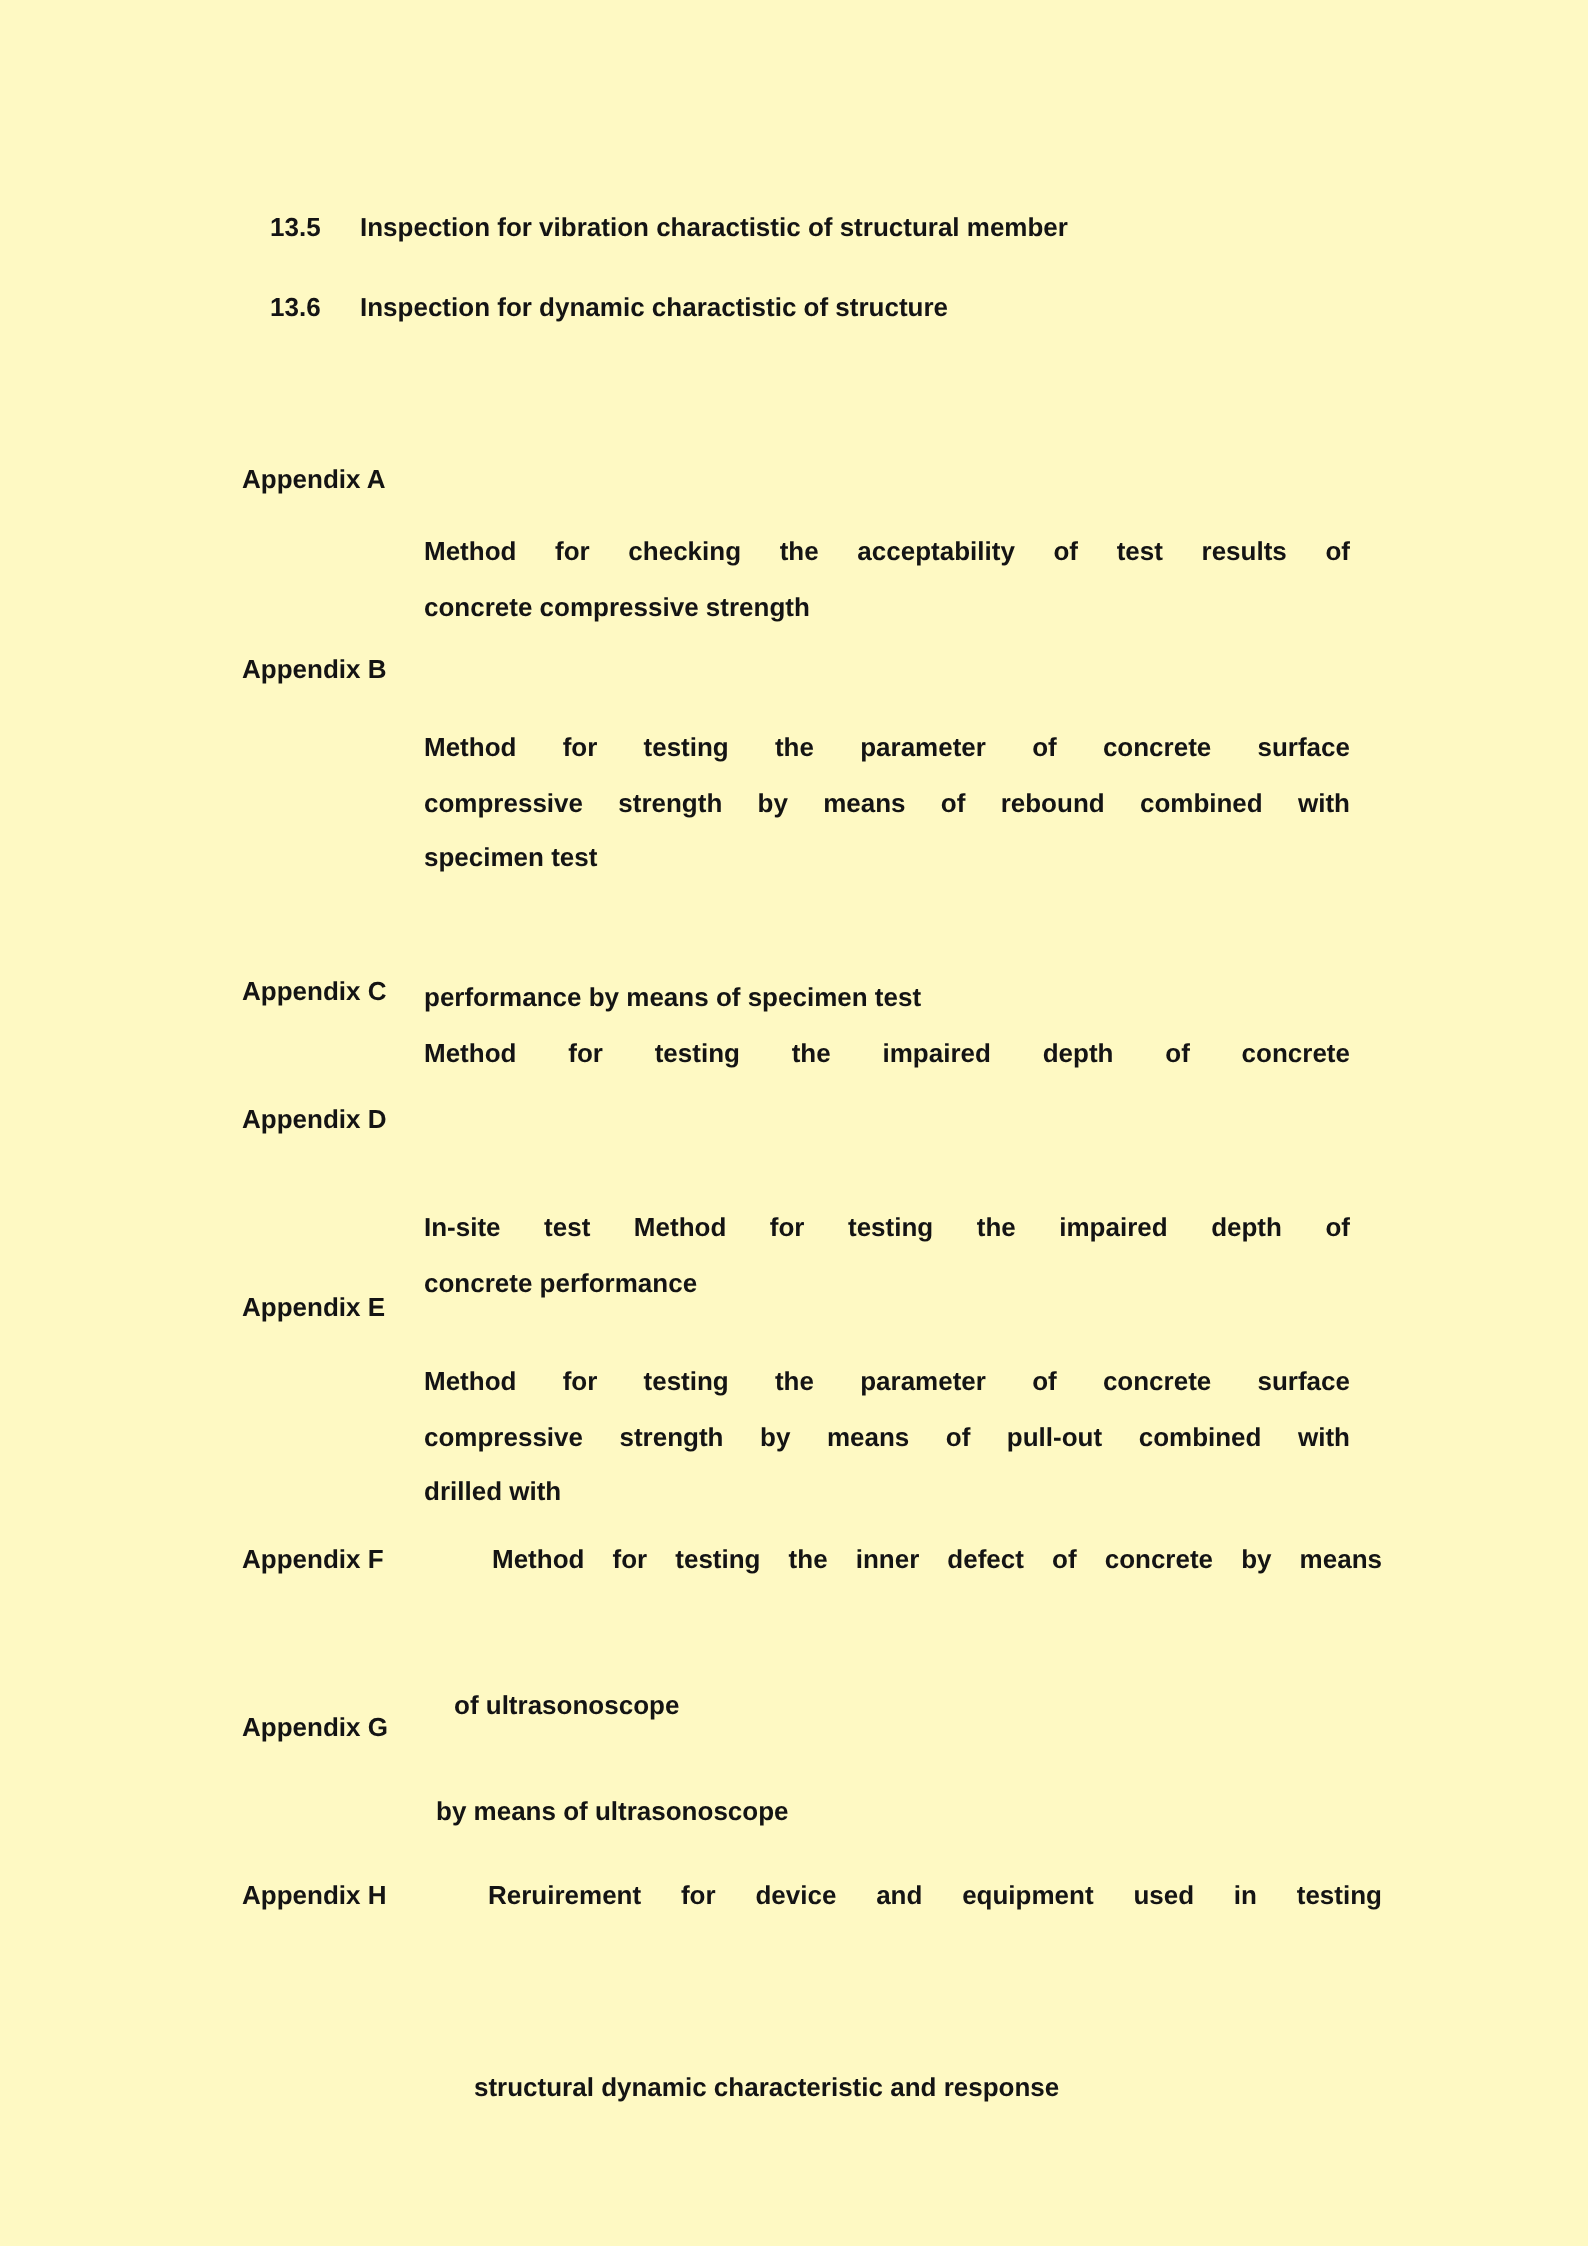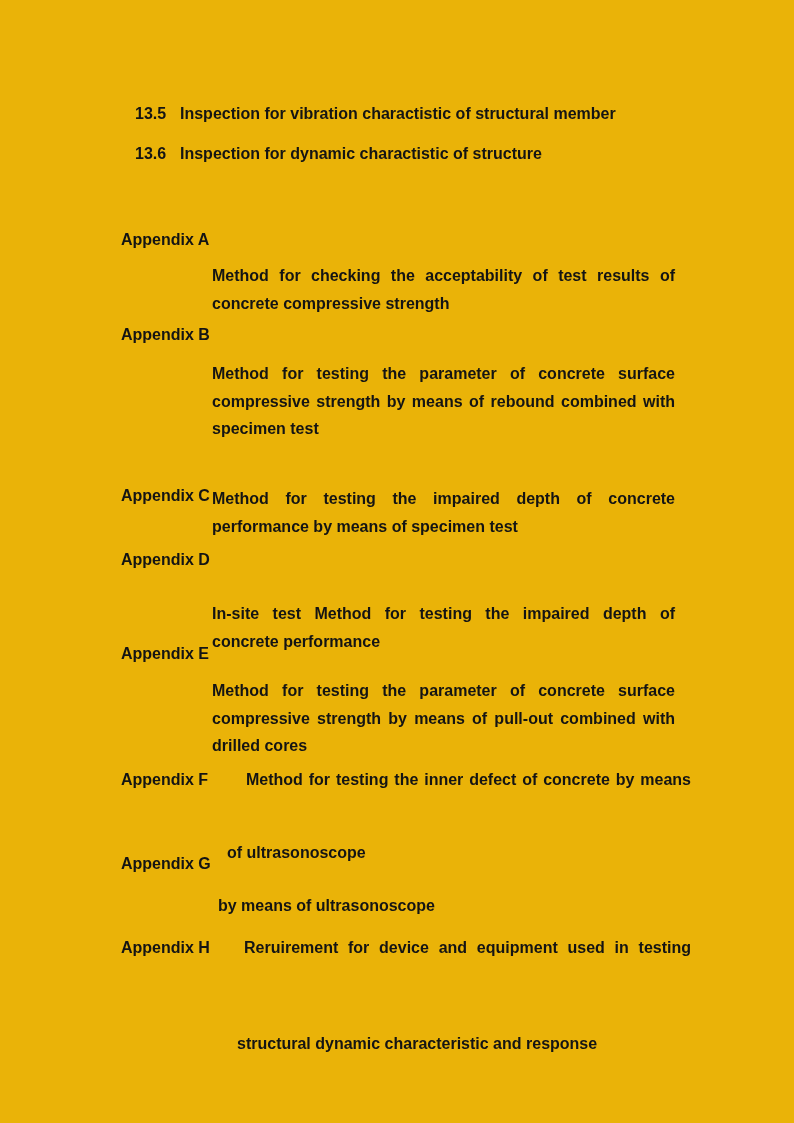--- a/index.html
+++ b/index.html
@@ -1,26 +1,26 @@
 <!DOCTYPE html>
 <html><head>
 <meta charset="utf-8">
 <title>Document Page</title>
 <style>
   html, body { margin: 0; padding: 0; background: #ffffff; }
   .page {
     position: relative;
     width: 794px;
     height: 1123px;
-    background: #eab308;
+    background: #fef9c3;
     overflow: hidden;
     font-family: "Liberation Sans", sans-serif;
     font-weight: 700;
     color: #141414;
-    font-size: 16px;
+    font-size: 13px;
   }
   .line {
     position: absolute;
     white-space: nowrap;
     line-height: 20px;
   }
   .sec-num {
     display: inline-block;
     width: 45px;
   }
@@ -88,35 +88,35 @@
 
   <div class="line" id="label-b">Appendix B</div>
   <div class="para" id="para-b">
     <div class="pline">Method for testing the parameter of concrete surface</div>
     <div class="pline">compressive strength by means of rebound combined with</div>
     <div class="pline last">specimen test</div>
   </div>
 
   <div class="line" id="label-c">Appendix C</div>
   <div class="para" id="para-c">
+    <div class="pline last">performance by means of specimen test</div>
     <div class="pline">Method for testing the impaired depth of concrete</div>
-    <div class="pline last">performance by means of specimen test</div>
   </div>
 
   <div class="line" id="label-d">Appendix D</div>
   <div class="para" id="para-d">
     <div class="pline">In-site test Method for testing the impaired depth of</div>
     <div class="pline last">concrete performance</div>
   </div>
 
   <div class="line" id="label-e">Appendix E</div>
   <div class="para" id="para-e">
     <div class="pline">Method for testing the parameter of concrete surface</div>
     <div class="pline">compressive strength by means of pull-out combined with</div>
-    <div class="pline last">drilled cores</div>
+    <div class="pline last">drilled with</div>
   </div>
 
   <div class="line" id="label-f">Appendix F</div>
   <div class="line fill" id="f-line1">Method for testing the inner defect of concrete by means</div>
   <div class="line" id="f-line2">of ultrasonoscope</div>
 
   <div class="line" id="label-g">Appendix G</div>
   <div class="line" id="g-line2">by means of ultrasonoscope</div>
 
   <div class="line" id="label-h">Appendix H</div>

